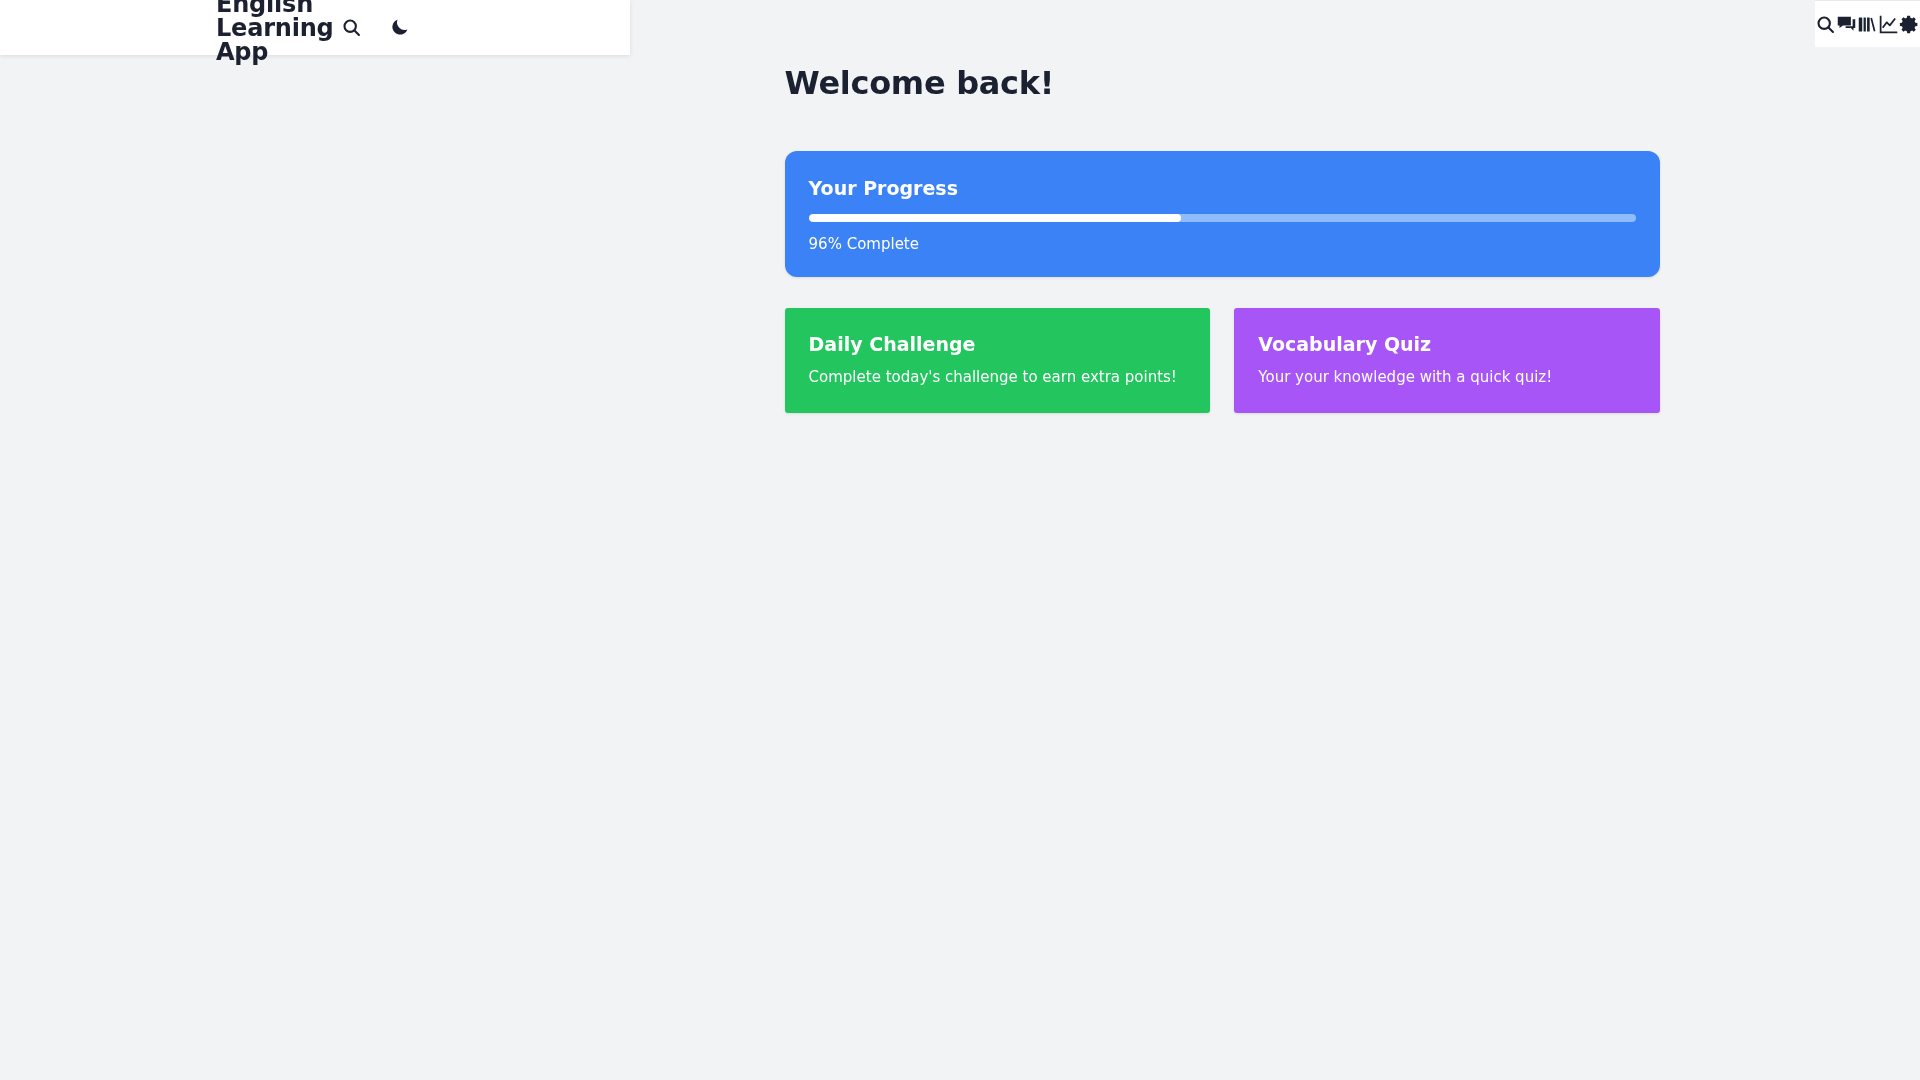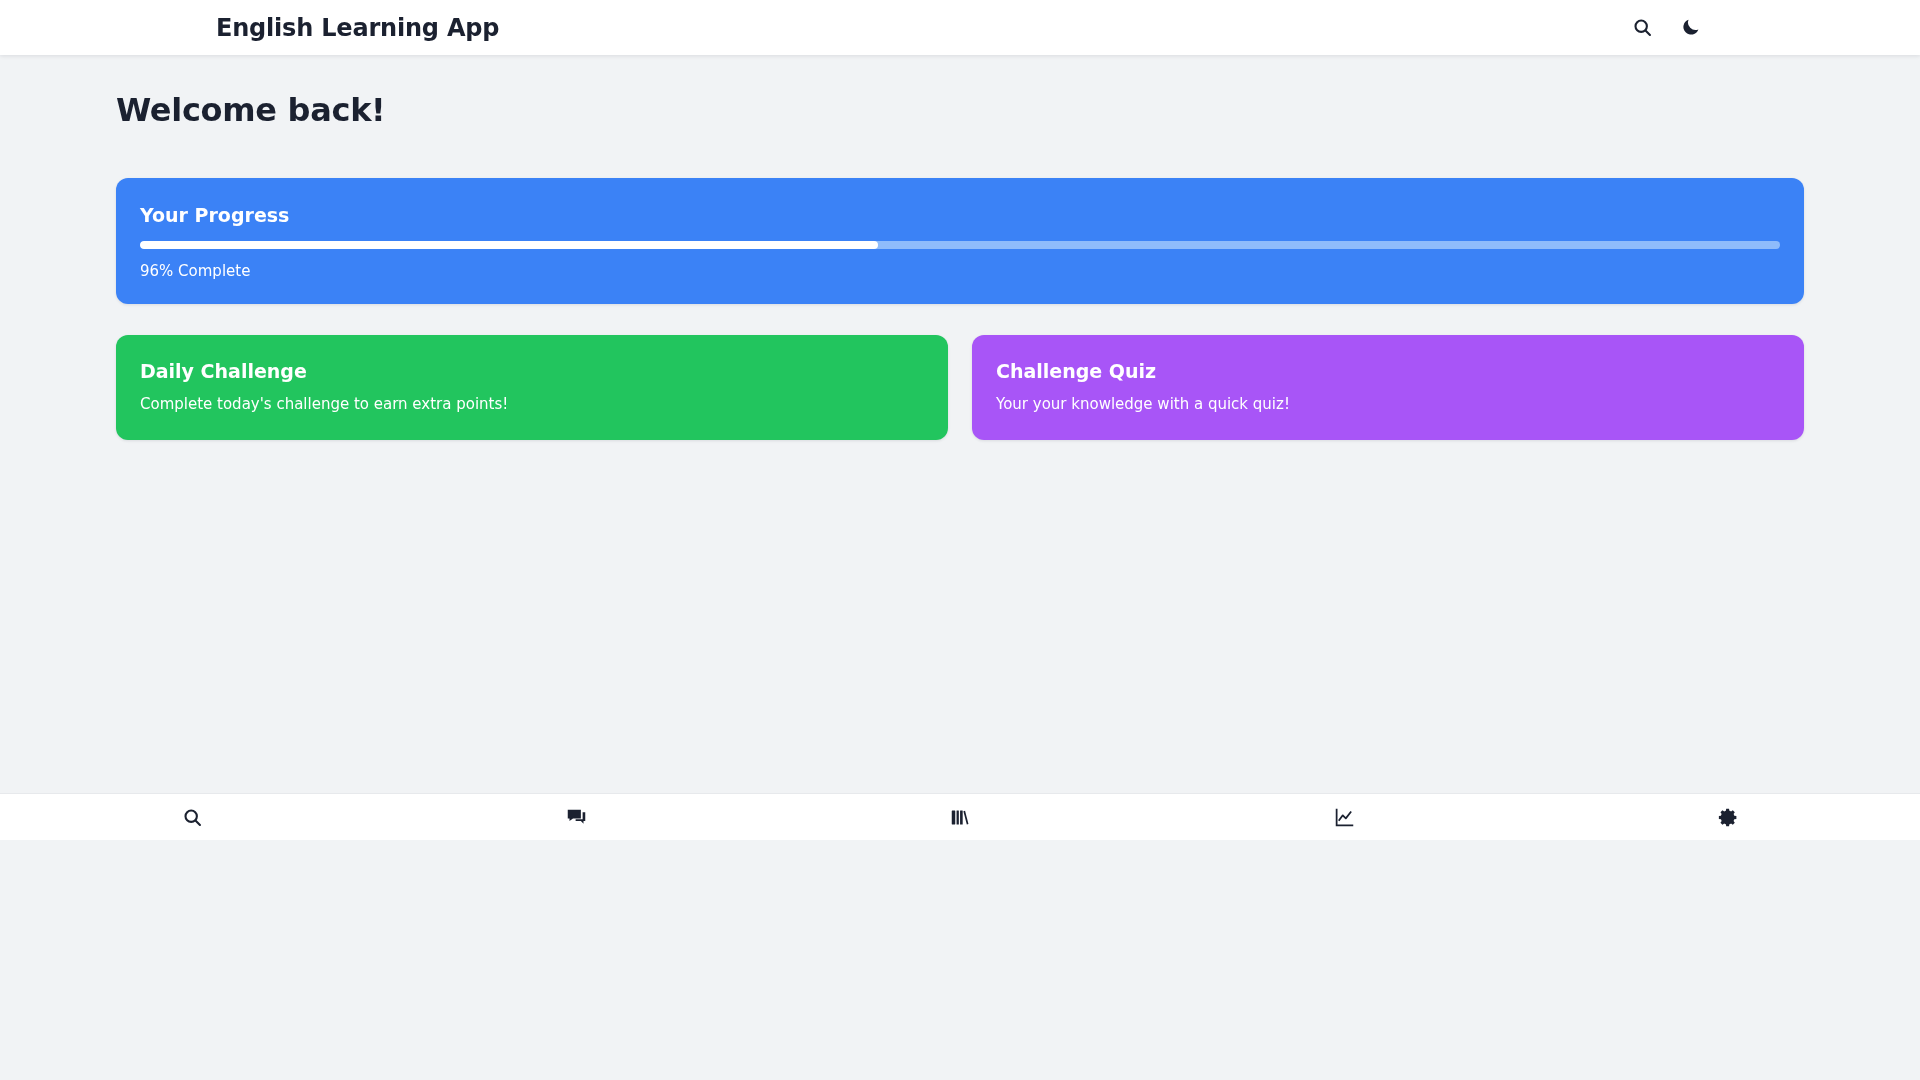--- a/index.html
+++ b/index.html
@@ -16,22 +16,23 @@
     background: #f1f3f5;
     color: #1b2130;
     -webkit-font-smoothing: antialiased;
   }
 
   .app {
     position: relative;
     width: 1920px;
     height: 840px;
     display: flex;
-    flex-direction: column;
+    flex-direction: row;
     background: #f1f3f5;
+    gap: 39px;
   }
 
   
   .header {
     height: 55px;
     flex: 0 0 55px;
     background: #ffffff;
     display: flex;
     align-items: center;
     justify-content: space-between;
@@ -69,20 +70,21 @@
   }
 
   .icon-btn svg { display: block; }
 
   
   .content {
     flex: 1 1 auto;
     overflow: hidden;
     padding: 0 116px;
     background: #f1f3f5;
+    margin-top: 28px;
   }
 
   .page-title {
     font-size: 32px;
     font-weight: bold;
     letter-spacing: -0.3px;
     color: #1b2130;
     margin-top: 36px;
     margin-bottom: 0;
     line-height: 1.2;
@@ -128,21 +130,21 @@
   }
 
   .cards-row {
     margin-top: 31px;
     display: flex;
     gap: 24px;
   }
 
   .mini-card {
     flex: 1 1 0;
-    border-radius: 12px;
+    border-radius: 3px;
     padding: 25px 24px 26px 24px;
     color: #ffffff;
     box-shadow: 0 1px 3px rgba(15, 23, 42, 0.10);
     cursor: pointer;
   }
 
   .mini-card.green  { background: #22c55e; }
   .mini-card.purple { background: #a855f7; }
 
   .mini-card .card-desc {
@@ -220,21 +222,21 @@
     </section>
 
     <section class="cards-row">
 
       <div class="mini-card green" style="background: rgb(34, 197, 94);">
         <div class="card-title">Daily Challenge</div>
         <div class="card-desc">Complete today's challenge to earn extra points!</div>
       </div>
 
       <div class="mini-card purple" style="background: rgb(168, 85, 247);">
-        <div class="card-title">Challenge Quiz</div>
+        <div class="card-title">Vocabulary Quiz</div>
         <div class="card-desc">Your your knowledge with a quick quiz!</div>
       </div>
 
     </section>
   </main>
 
   <nav class="bottom-nav">
 
     <button class="nav-item">
       <span>

